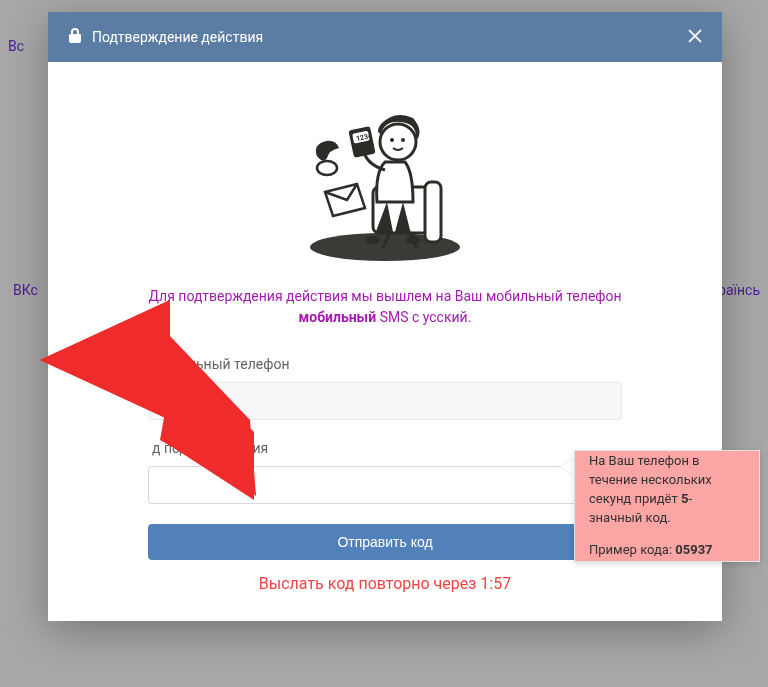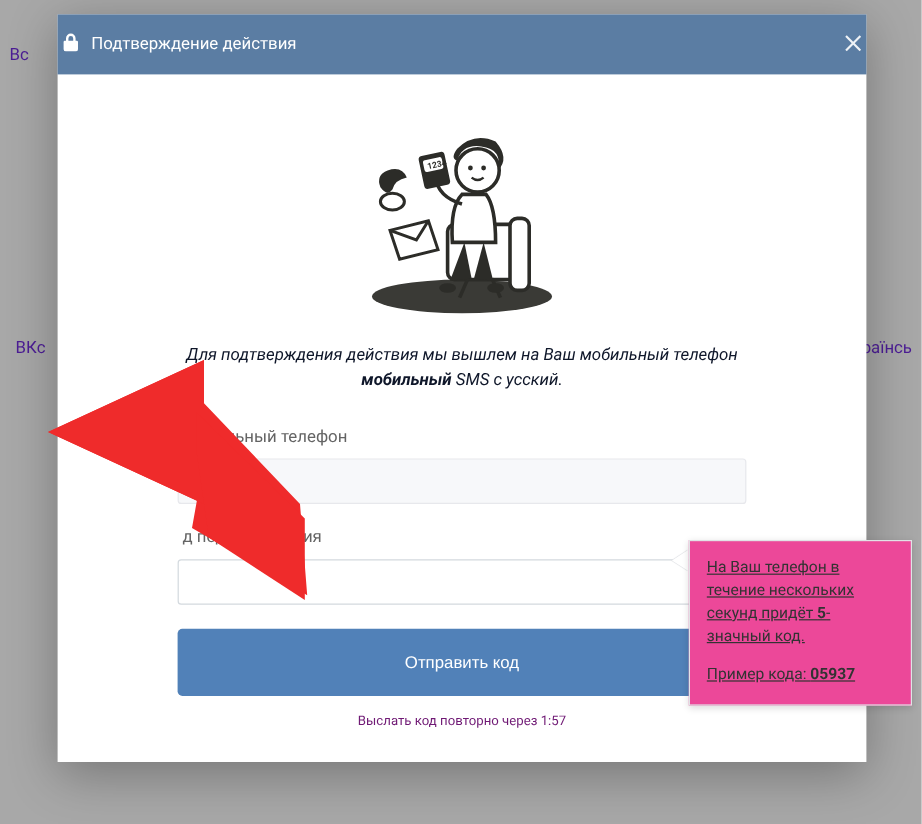--- a/index.html
+++ b/index.html
@@ -23,21 +23,21 @@
       position: absolute;
       top: 12px;
       left: 48px;
       width: 674px;
       background: #fff;
       box-shadow: 0 10px 40px rgba(0,0,0,0.3);
     }
     .modal-header {
       background: #5b7da3;
       color: #fff;
-      padding: 15px 4px;
+      padding: 15px 20px;
       display: flex;
       align-items: center;
       justify-content: space-between;
     }
     .modal-header-left {
       display: flex;
       align-items: center;
       gap: 10px;
     }
     .modal-title { font-size: 14px; }
@@ -45,25 +45,24 @@
     .modal-body {
       padding: 30px 100px 28px;
       text-align: center;
     }
     .illustration {
       width: 180px;
       height: 170px;
       margin: 0 auto 24px;
     }
     .instruction {
-      color: #0f172a;
+      color: #a21caf;
       font-size: 14px;
       line-height: 1.5;
       margin-bottom: 28px;
-      font-style: italic;
     }
     .field-group { text-align: left; margin-bottom: 20px; }
     .field-label {
       display: block;
       color: #646464;
       font-size: 14px;
       margin-bottom: 10px;
       padding-left: 4px;
     }
     .field-input {
@@ -84,43 +83,42 @@
       font-size: 14px;
       color: #999;
     }
     .submit-btn {
       display: block;
       width: 100%;
       background: #5181b8;
       color: #fff;
       border: none;
       border-radius: 4px;
-      padding: 20px 0;
+      padding: 10px 0;
       font-size: 14px;
       cursor: pointer;
       margin-top: 16px;
     }
     .resend-text {
-      color: #701a75;
-      font-size: 11px;
+      color: #ef4444;
+      font-size: 16px;
       margin-top: 14px;
     }
     .tooltip {
       position: absolute;
       top: 450px;
       left: 574px;
       width: 186px;
-      background: #ec4899;
+      background: #fca5a5;
       border: 1px solid #e1e3e6;
       box-shadow: 0 2px 6px rgba(0,0,0,0.15);
-      padding: 14px 14px;
+      padding: 1px 14px;
       font-size: 13px;
       color: #333;
       line-height: 1.45;
-      text-decoration: underline;
     }
     .tooltip-pointer {
       position: absolute;
       top: 458px;
       left: 560px;
       width: 0; height: 0;
       border-top: 9px solid transparent;
       border-bottom: 9px solid transparent;
       border-right: 14px solid #fff;
       filter: drop-shadow(-1px 0 0 #e1e3e6);

